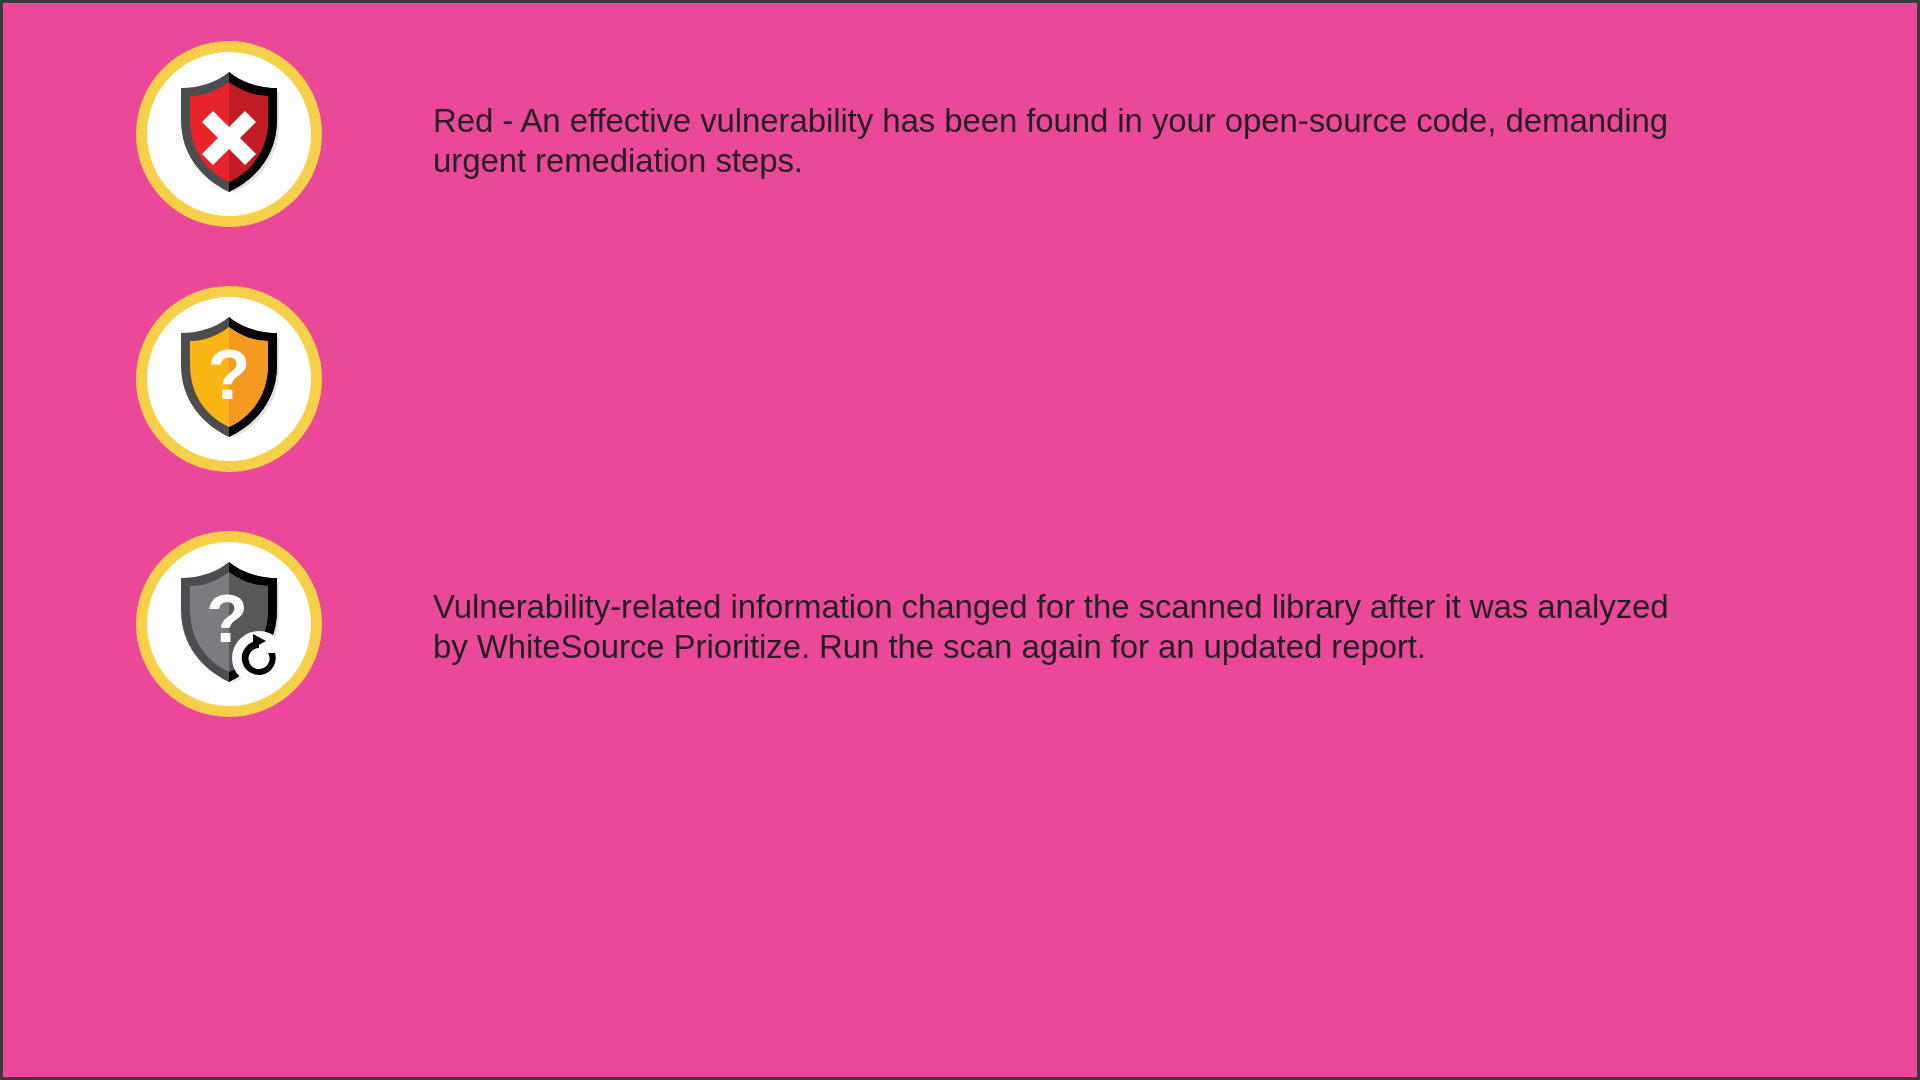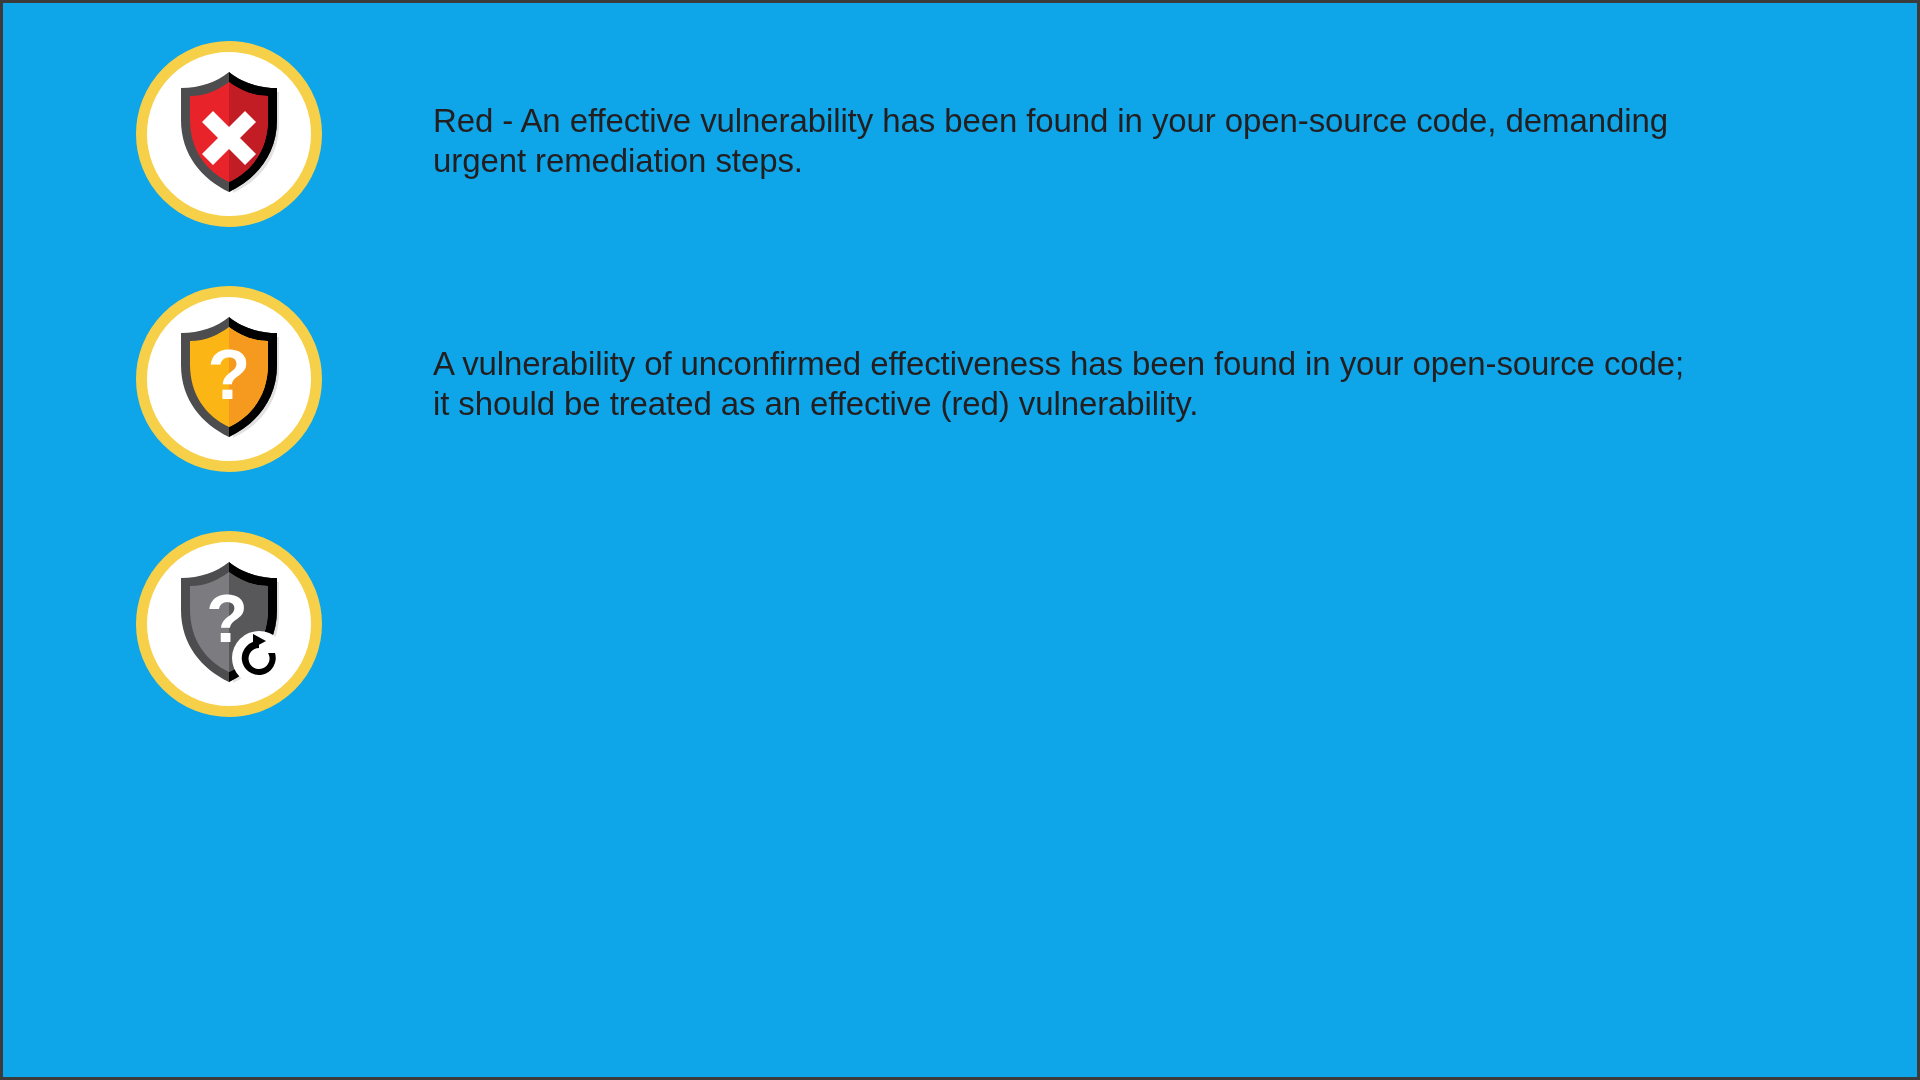--- a/index.html
+++ b/index.html
@@ -13,21 +13,21 @@
     height: 1080px;
     overflow: hidden;
     font-family: "Liberation Sans", "DejaVu Sans", sans-serif;
   }
 
   #canvas {
     position: relative;
     box-sizing: border-box;
     width: 1920px;
     height: 1080px;
-    background: #0ea5e9;
+    background: #ec4899;
     border: 3px solid #3b3b3b;
   }
 
   .legend-list {
     position: absolute;
     left: 0;
     top: 0;
     width: 100%;
     padding: 38px 0 0 0;
     margin: 0;
@@ -116,21 +116,20 @@
           <svg viewBox="0 0 112 124" xmlns="http://www.w3.org/2000/svg">
             <path d="M60 121 C 86 109 106 86 106 52 L106 20 C88 20 72 14 60 4 Z" fill="#e2e2e2"></path>
             <path d="M56 120 C 29 107 8 83 8 48 L8 16 C27 16 44 10 56 0 C68 10 85 16 104 16 L104 48 C104 83 83 107 56 120 Z" fill="#4d4d4f"></path>
             <path d="M56 120 C 83 107 104 83 104 48 L104 16 C85 16 68 10 56 0 Z" fill="#000000"></path>
             <path d="M56 110 C 33 99 17 78 17 47 L17 24 C33 24 45 18 56 10 C67 18 79 24 95 24 L95 47 C95 78 79 99 56 110 Z" fill="#fbb615"></path>
             <path d="M56 110 C 79 99 95 78 95 47 L95 24 C79 24 67 18 56 10 Z" fill="#f59a1e"></path>
             <text x="56" y="82" text-anchor="middle" font-family="Liberation Sans, sans-serif" font-size="70" font-weight="bold" fill="#ffffff">?</text>
           </svg>
         </div>
       </div>
-      <p class="legend-text">A vulnerability of unconfirmed effectiveness has been found in your open-source code; it should be treated as an effective (red) vulnerability.</p>
     </li>
 
 
     <li class="legend-row row-4">
       <div class="badge">
         <div class="shield-wrap">
           <svg viewBox="0 0 112 124" xmlns="http://www.w3.org/2000/svg">
             <path d="M60 121 C 86 109 106 86 106 52 L106 20 C88 20 72 14 60 4 Z" fill="#e2e2e2"></path>
             <path d="M56 120 C 29 107 8 83 8 48 L8 16 C27 16 44 10 56 0 C68 10 85 16 104 16 L104 48 C104 83 83 107 56 120 Z" fill="#4d4d4f"></path>
             <path d="M56 120 C 83 107 104 83 104 48 L104 16 C85 16 68 10 56 0 Z" fill="#000000"></path>
@@ -138,16 +137,17 @@
             <path d="M56 110 C 79 99 95 78 95 47 L95 24 C79 24 67 18 56 10 Z" fill="#58585b"></path>
             <text x="54" y="80" text-anchor="middle" font-family="Liberation Sans, sans-serif" font-size="68" font-weight="bold" fill="#ffffff">?</text>
             <g>
               <circle cx="86" cy="96" r="27" fill="#ffffff"></circle>
               <path d="M86 79 A 17 17 0 1 0 102 91 L 95 91 A 10.5 10.5 0 1 1 86 86 Z" fill="#000000"></path>
               <path d="M80 72 L 93 79 L 80 86 Z" fill="#000000"></path>
             </g>
           </svg>
         </div>
       </div>
+      <p class="legend-text">Vulnerability-related information changed for the scanned library after it was analyzed by WhiteSource Prioritize. Run the scan again for an updated report.</p>
     </li>
 
   </ul>
 </div>
 
 </body></html>

